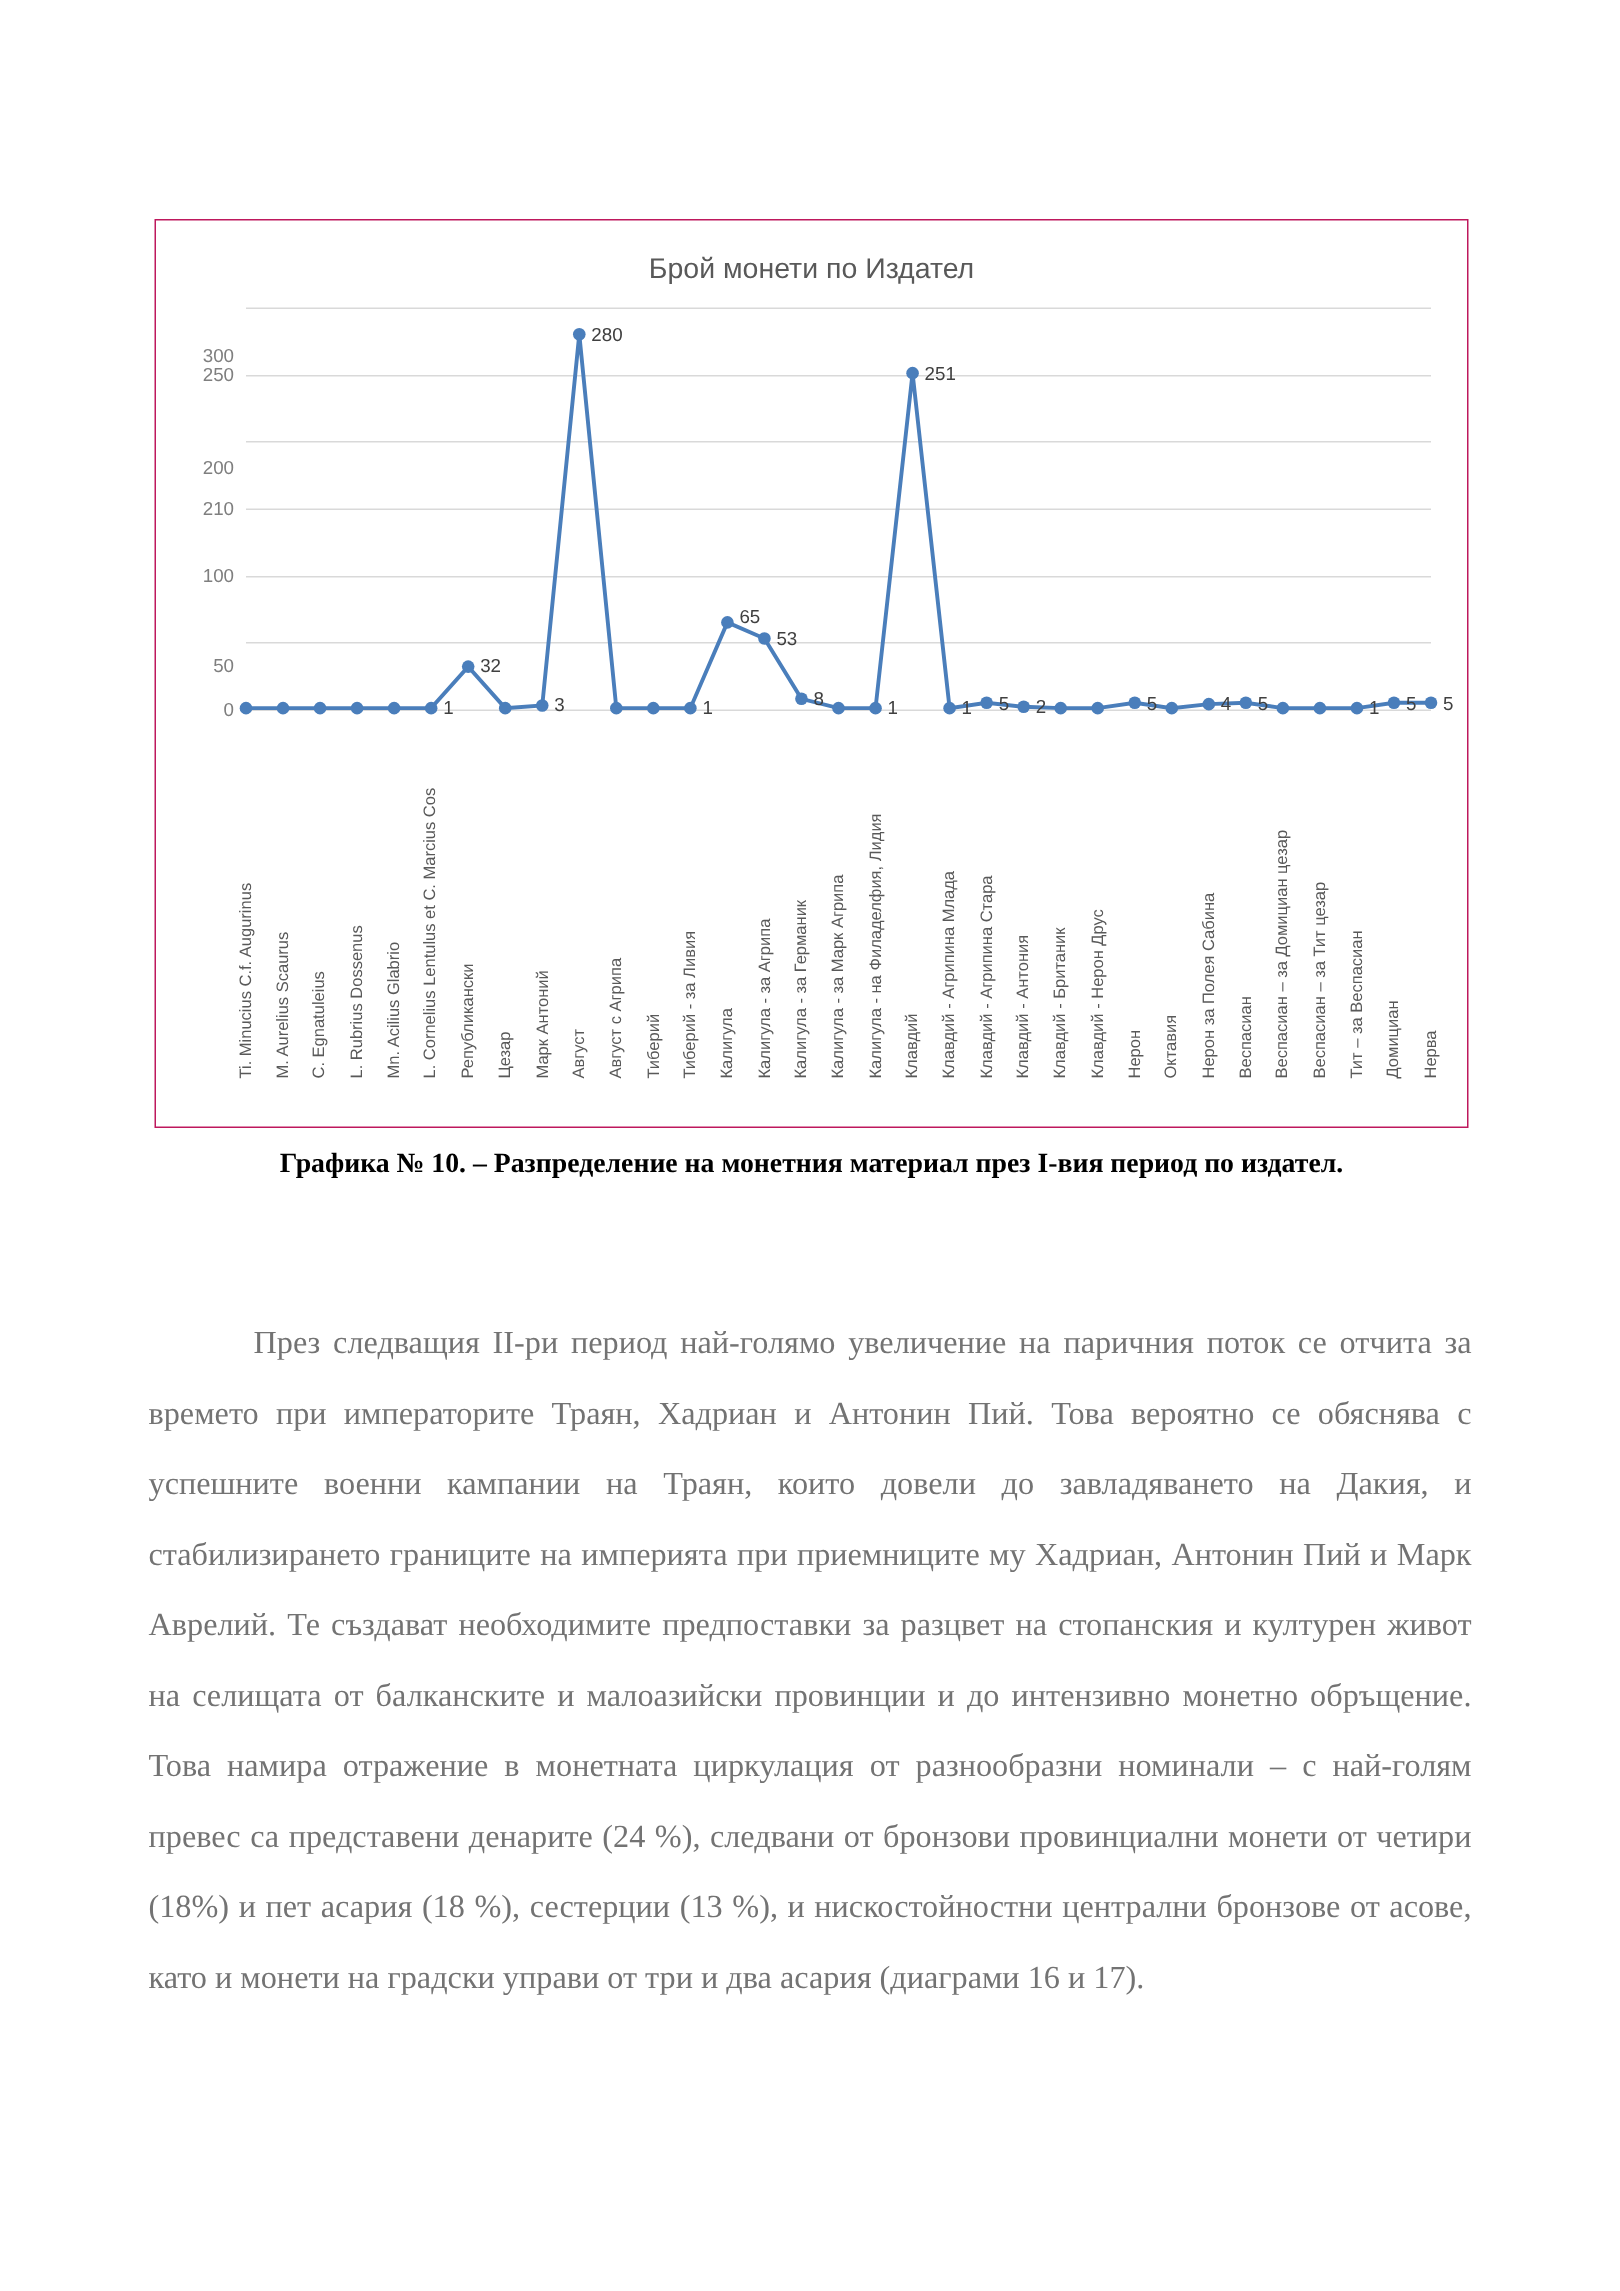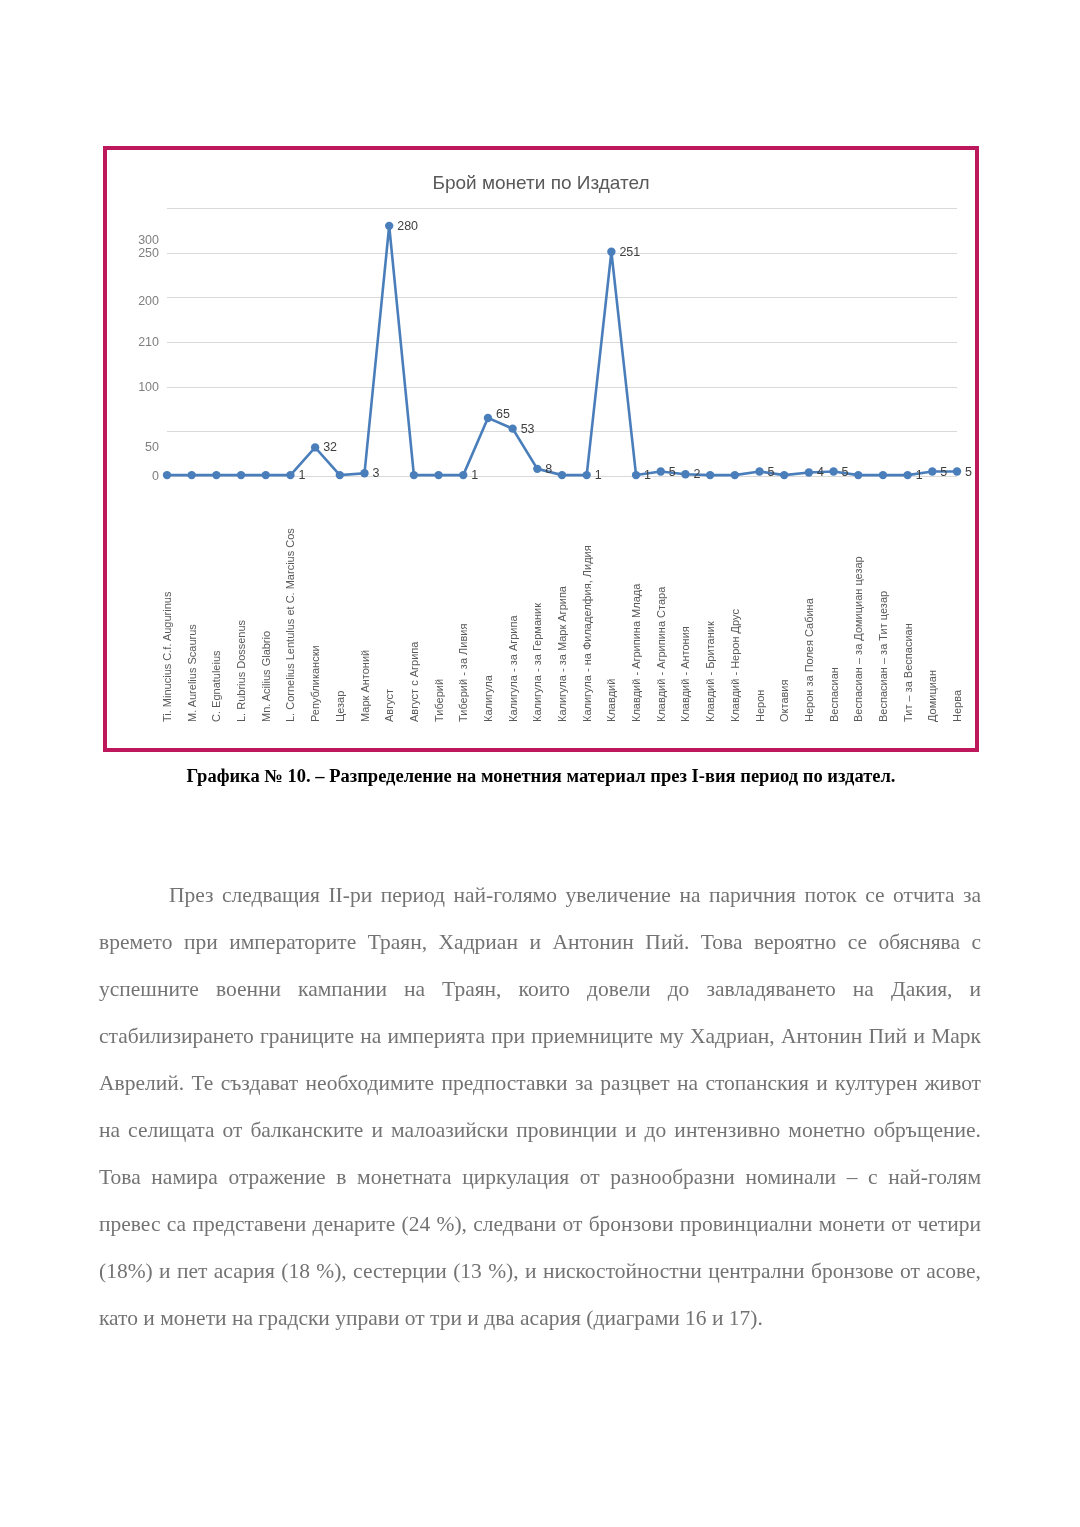--- a/index.html
+++ b/index.html
@@ -23,21 +23,21 @@
     height: 1527px;
   }
 
   
   .figure-box {
     position: absolute;
     left: 103px;
     top: 146px;
     width: 876px;
     height: 606px;
-    border: 4px solid #be185d;
+    border: 1px solid #be185d;
     background: #ffffff;
     box-sizing: border-box;
   }
 
   .chart-title {
     position: absolute;
     left: 0;
     top: 22px;
     width: 100%;
     text-align: center;
@@ -165,21 +165,21 @@
   <div class="figure-box">
 
     <div class="chart-title">Брой монети по Издател</div>
 
     <div class="plot-wrap">
       <div class="y-axis-labels">
           <span style="top: 268px;">0</span>
           <span style="top: 223.333px; margin-top: 16px;">50</span>
           <span style="top: 178.667px;">100</span>
           <span style="top: 134px;">210</span>
-          <span style="top: 93px;">200</span>
+          <span style="top: 107px;">200</span>
           <span style="top: 44.6667px;">250</span>
           <span style="top: 0px; margin-top: 32px;">300</span>
         </div>
       <div class="grid">
           <div class="gl" style="top: 268px;"></div>
           <div class="gl" style="top: 223.333px;"></div>
           <div class="gl" style="top: 178.667px;"></div>
           <div class="gl" style="top: 134px;"></div>
           <div class="gl" style="top: 89.3333px;"></div>
           <div class="gl" style="top: 44.6667px;"></div>

